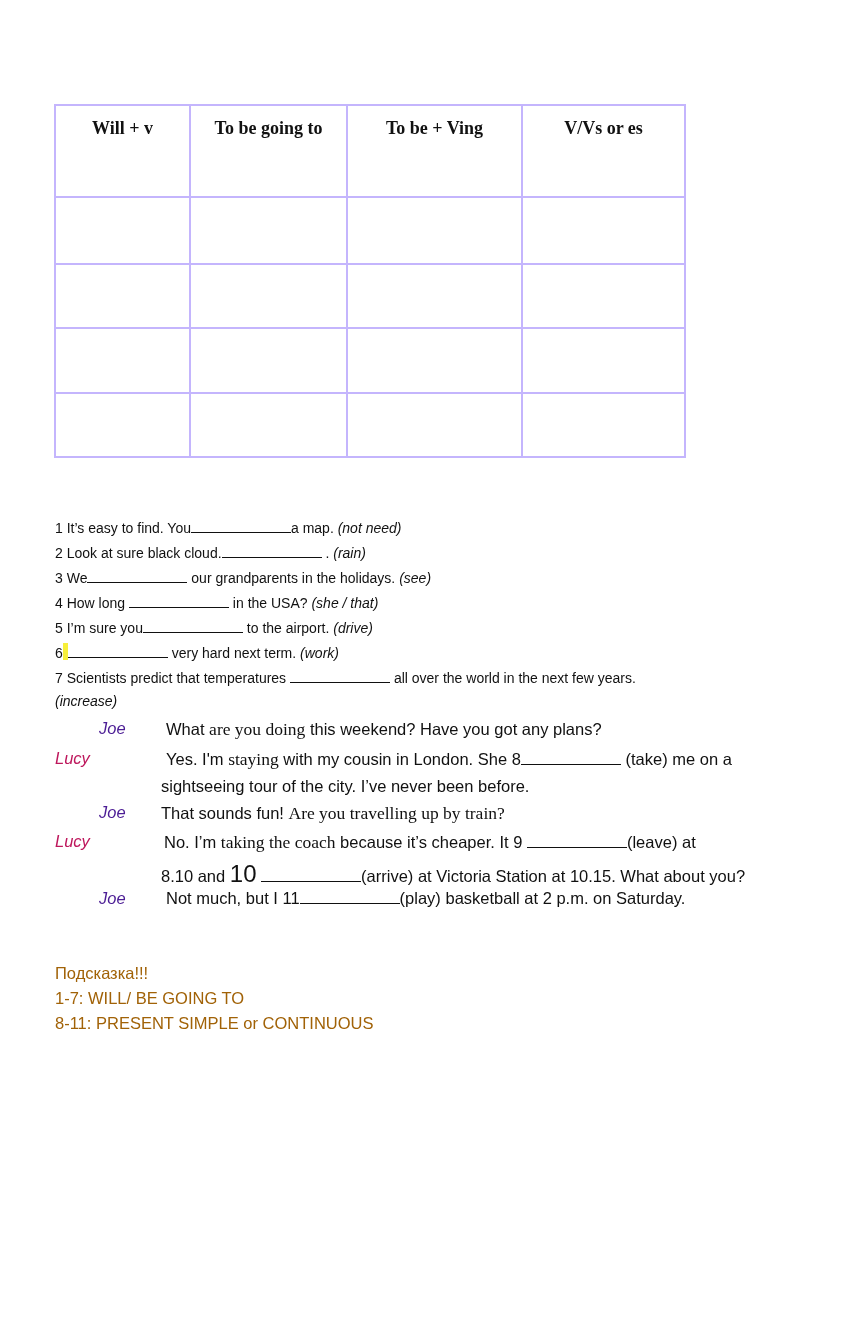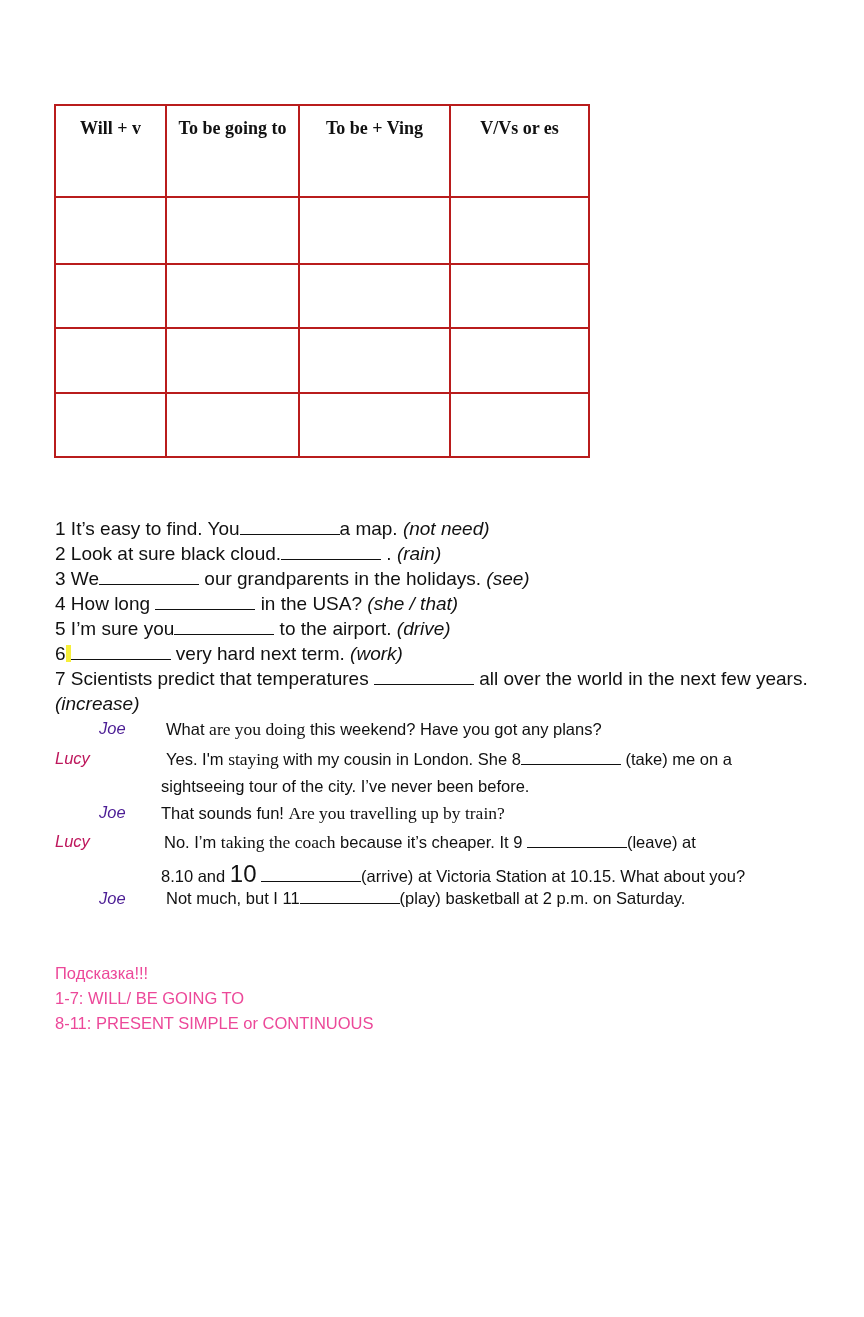--- a/index.html
+++ b/index.html
@@ -1,36 +1,36 @@
 <!DOCTYPE html>
 <html><head>
 <meta charset="utf-8">
 <style>
   html, body { margin: 0; padding: 0; background: #ffffff; }
   body { width: 864px; height: 1317px; position: relative; overflow: hidden;
          font-family: "Liberation Sans", sans-serif; color: #111; }
   .tbl { position: absolute; left: 54px; top: 104px; border-collapse: collapse; }
-  .tbl td, .tbl th { border: 2px solid #b91c1c; padding: 0; vertical-align: top; }
+  .tbl td, .tbl th { border: 2px solid #c4b5fd; padding: 12px; vertical-align: top; }
   .tbl th { font-family: "Liberation Serif", serif; font-weight: bold; font-size: 18px;
             text-align: center; line-height: 28px; padding-top: 8px; color: #111; }
   .c1 { width: 109px; } .c2 { width: 131px; } .c3 { width: 149px; margin-top: 48px; } .c4 { width: 137px; }
   .hr { height: 92px; }
   .r1 { height: 67px; } .r2 { height: 64px; } .r3 { height: 65px; } .r4 { height: 64px; }
-  .line { position: absolute; left: 55px; font-size: 19px; white-space: nowrap; }
+  .line { position: absolute; left: 55px; font-size: 14px; white-space: nowrap; }
   .it { font-style: italic; }
   .blank { display: inline-block; border-bottom: 1.3px solid #111; height: 14px; vertical-align: baseline; }
   .b10 { width: 100px; }
   .hl { background: #f7ef3a; display: inline-block; width: 5px; height: 17px; vertical-align: -2px; }
   .speaker { position: absolute; left: 55px; font-style: italic; font-size: 16.5px; }
   .joe { color: #4c1d95; margin-left: 44px; }
   .lucy { color: #be185d; }
   .speech { position: absolute; font-size: 16.5px; white-space: nowrap; }
   .serif { font-family: "Liberation Serif", serif; font-size: 17.5px; }
   .big { font-size: 24px; }
-  .hint { position: absolute; left: 55px; color: #ec4899; font-size: 16.5px; white-space: nowrap; }
+  .hint { position: absolute; left: 55px; color: #a16207; font-size: 16.5px; white-space: nowrap; }
 </style>
 </head>
 <body>
 
 <table class="tbl">
   <tbody>
       <tr class="hr">
     <th class="c1">Will + v</th>
     <th class="c2">To be going to</th>
     <th class="c3">To be + Ving</th>

